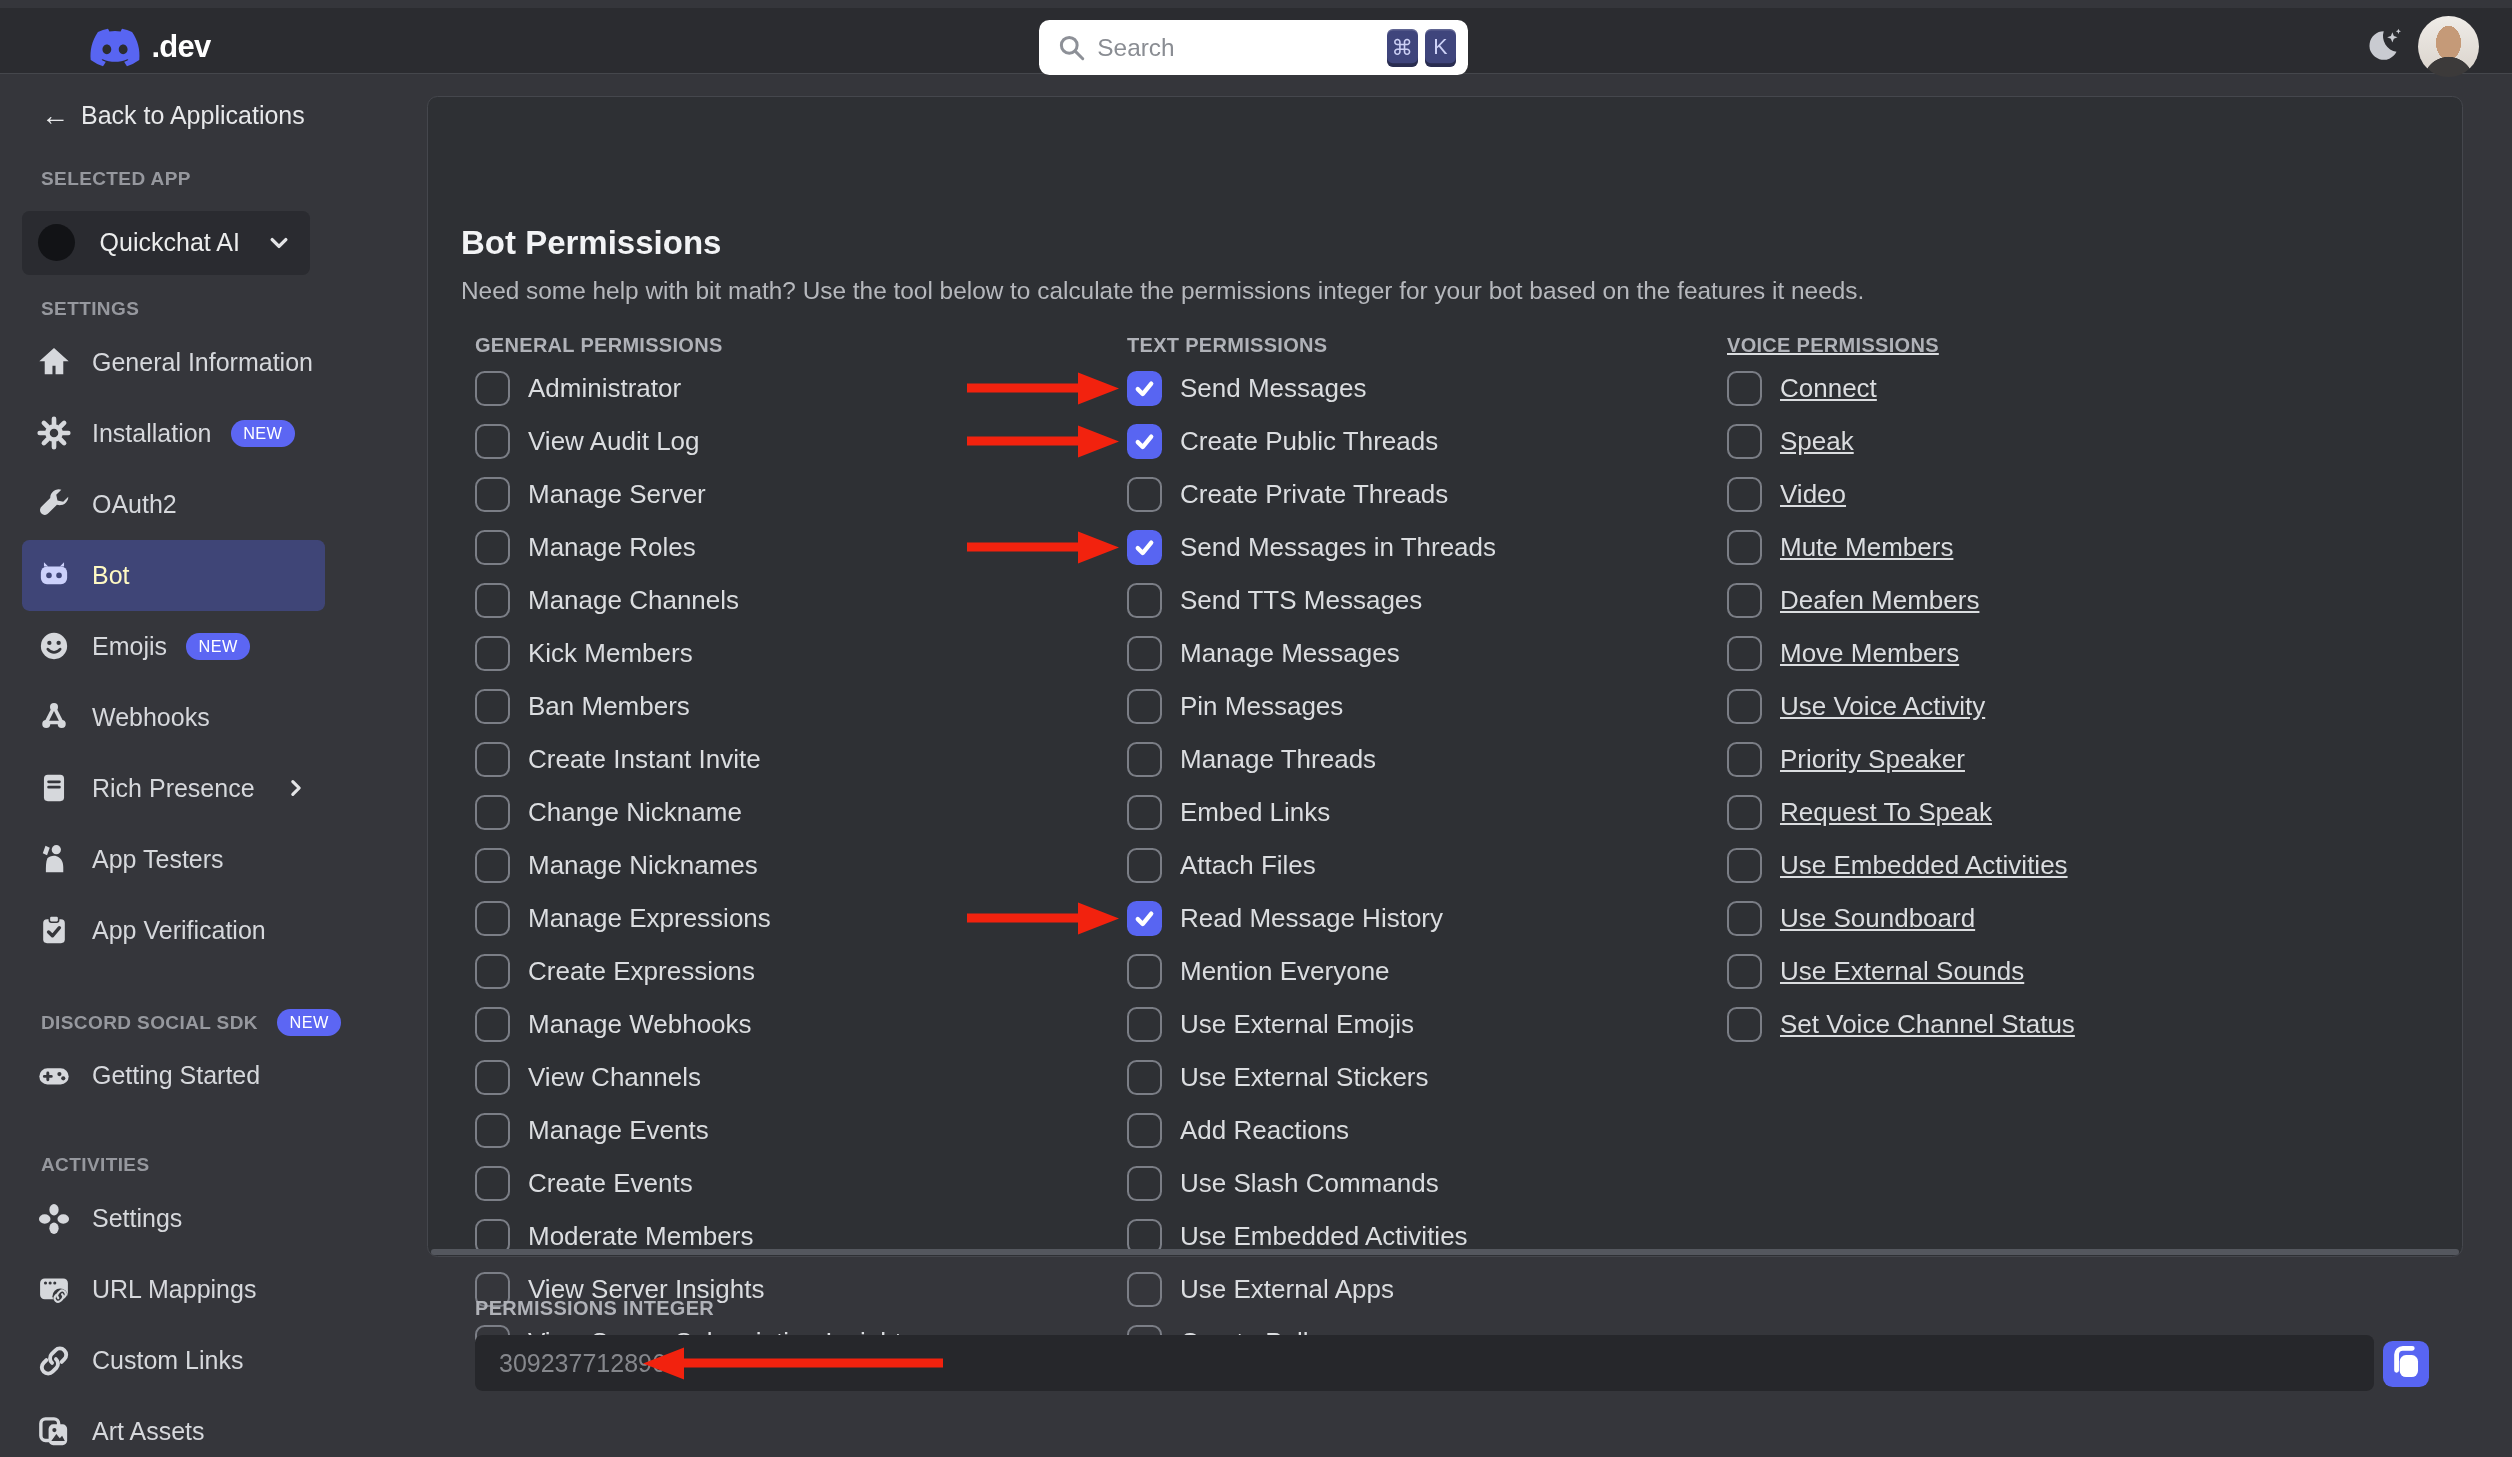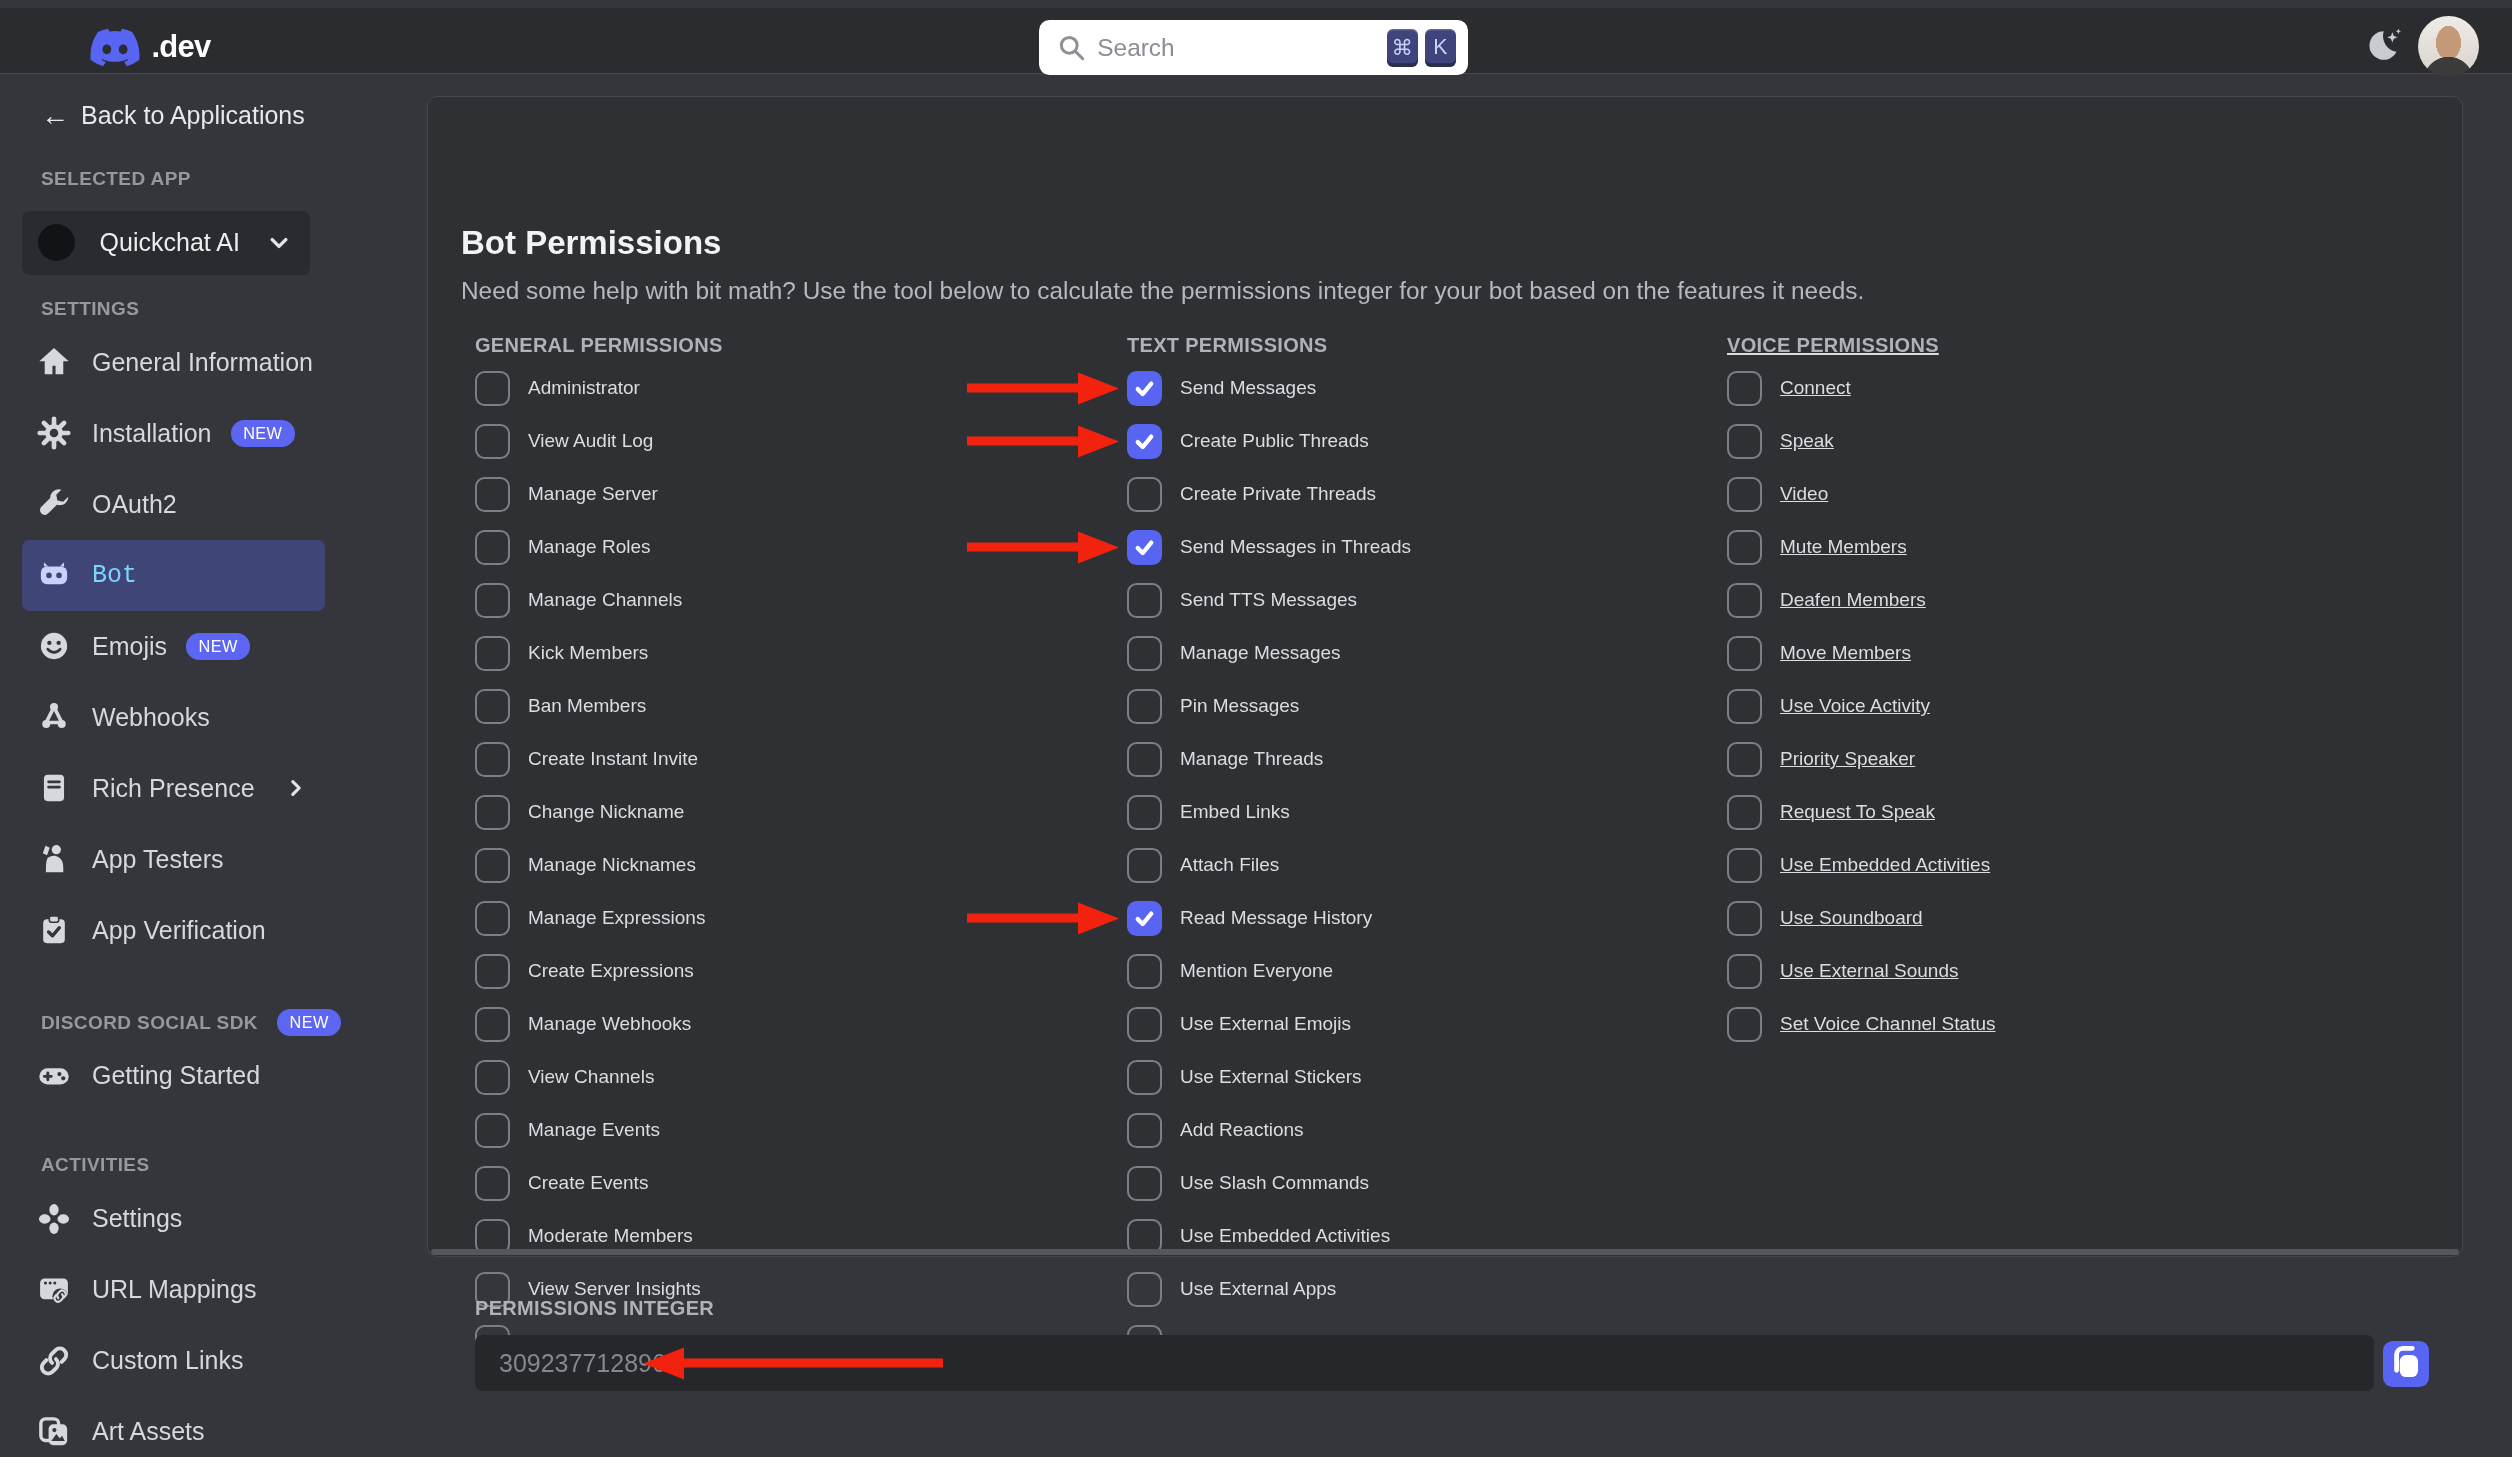--- a/index.html
+++ b/index.html
@@ -32,42 +32,42 @@
   .app-avatar { width:37px; height:37px; border-radius:50%; background:#121316; flex:none; }
   .app-name { font-size:25px; color:#eceded; margin-left:16.3px; flex:1; }
   .chev { width:30px; height:30px; flex:none; }
   .settings-header { margin-top:21.4px; }
   .nav { margin-top:6px; }
   .nav-item { height:71px; margin:0 22px; padding:0 15px; border-radius:7.4px; display:flex; align-items:center; cursor:pointer; white-space:nowrap; }
   .nav-item.selected { background:#3f4577; }
   .nav-item .icon { width:34px; height:34px; flex:none; margin-right:21px; }
   .nav-item .icon svg { width:34px; height:34px; display:block; }
   .nav-label { font-size:25px; color:#d6d8dc; }
-  .nav-item.selected .nav-label { color:#7dd3fc;font-family:Liberation Mono, monospace; }
+  .nav-item.selected .nav-label { color:#fef9c3; }
   .badge { background:#5c66f3; color:#fff; font-size:16.3px; font-weight:normal; letter-spacing:0.4px; height:27px; padding:0 12.6px; border-radius:13.3px; display:inline-flex; align-items:center; margin-left:19px; }
   .nav-item .chevron-right { margin-left:auto; width:28px; height:28px; }
   .sdk-header { margin-top:43px; }
   .sdk-nav { margin-top:4.4px; }
   .activities-header { margin-top:41px; }
 
   
   .panel { position:absolute; left:427px; top:96px; width:2036px; height:1161px; background:#2e3034; border:1.5px solid #45474d; border-radius:10.4px; }
   .panel::after { content:''; position:absolute; left:3px; right:3px; bottom:0.7px; height:6px; background:#54575e; border-radius:3px; }
   .page-title { position:absolute; left:33px; top:127px; font-size:33px; font-weight:bold; color:#f2f3f5; }
   .page-subtitle { position:absolute; left:33px; top:180px; font-size:24.4px; color:#b6b8bd; }
   .col { position:absolute; top:236px; }
   .col-0 { left:47px; } .col-1 { left:699px; } .col-2 { left:1299px;text-decoration:underline; }
   .col-header { font-size:20px; font-weight:bold; letter-spacing:0.3px; color:#b0b2b8; line-height:25px; }
   .rows { margin-top:3.7px; }
   .perm-row { position:relative; height:53px; display:flex; align-items:center; white-space:nowrap; cursor:pointer; }
   .checkbox { width:35px; height:35px; border:2.2px solid #7b7e86; border-radius:9.6px; flex:none; display:flex; align-items:center; justify-content:center; background:transparent; }
   .checkbox svg { width:27px; height:27px; display:none; }
   .perm-row.checked .checkbox { background:#5865f2; border-color:#5865f2; }
   .perm-row.checked .checkbox svg { display:block; }
-  .perm-label { font-size:19px; color:#dbdde0; margin-left:18px; }
+  .perm-label { font-size:26px; color:#dbdde0; margin-left:18px; }
   .perm-arrow { position:absolute; left:-160px; top:50%; transform:translateY(-50%); width:152px; height:33px; display:flex; align-items:center; }
   .perm-arrow .line { flex:1; height:9px; background:#f2220e; }
   .perm-arrow .head { width:0; height:0; border-top:16.3px solid transparent; border-bottom:16.3px solid transparent; border-left:41px solid #f2220e; }
 
   .int-label { position:absolute; left:47px; top:1199px; font-size:20px; font-weight:bold; letter-spacing:0.3px; color:#b0b2b8; line-height:25px; }
   .int-input { position:absolute; left:47px; top:1238px; width:1899px; height:56px; background:#26272b; border-radius:7.4px; display:flex; align-items:center; padding-left:24px; cursor:text; }
   .int-value { font-size:25px; color:#85878c; }
   .int-arrow { position:absolute; left:168px; top:50%; transform:translateY(-50%); width:300px; height:33px; display:flex; align-items:center; }
   .int-arrow .head { width:0; height:0; border-top:16.3px solid transparent; border-bottom:16.3px solid transparent; border-right:41px solid #f2220e; }
   .int-arrow .line { flex:1; height:9px; background:#f2220e; }

